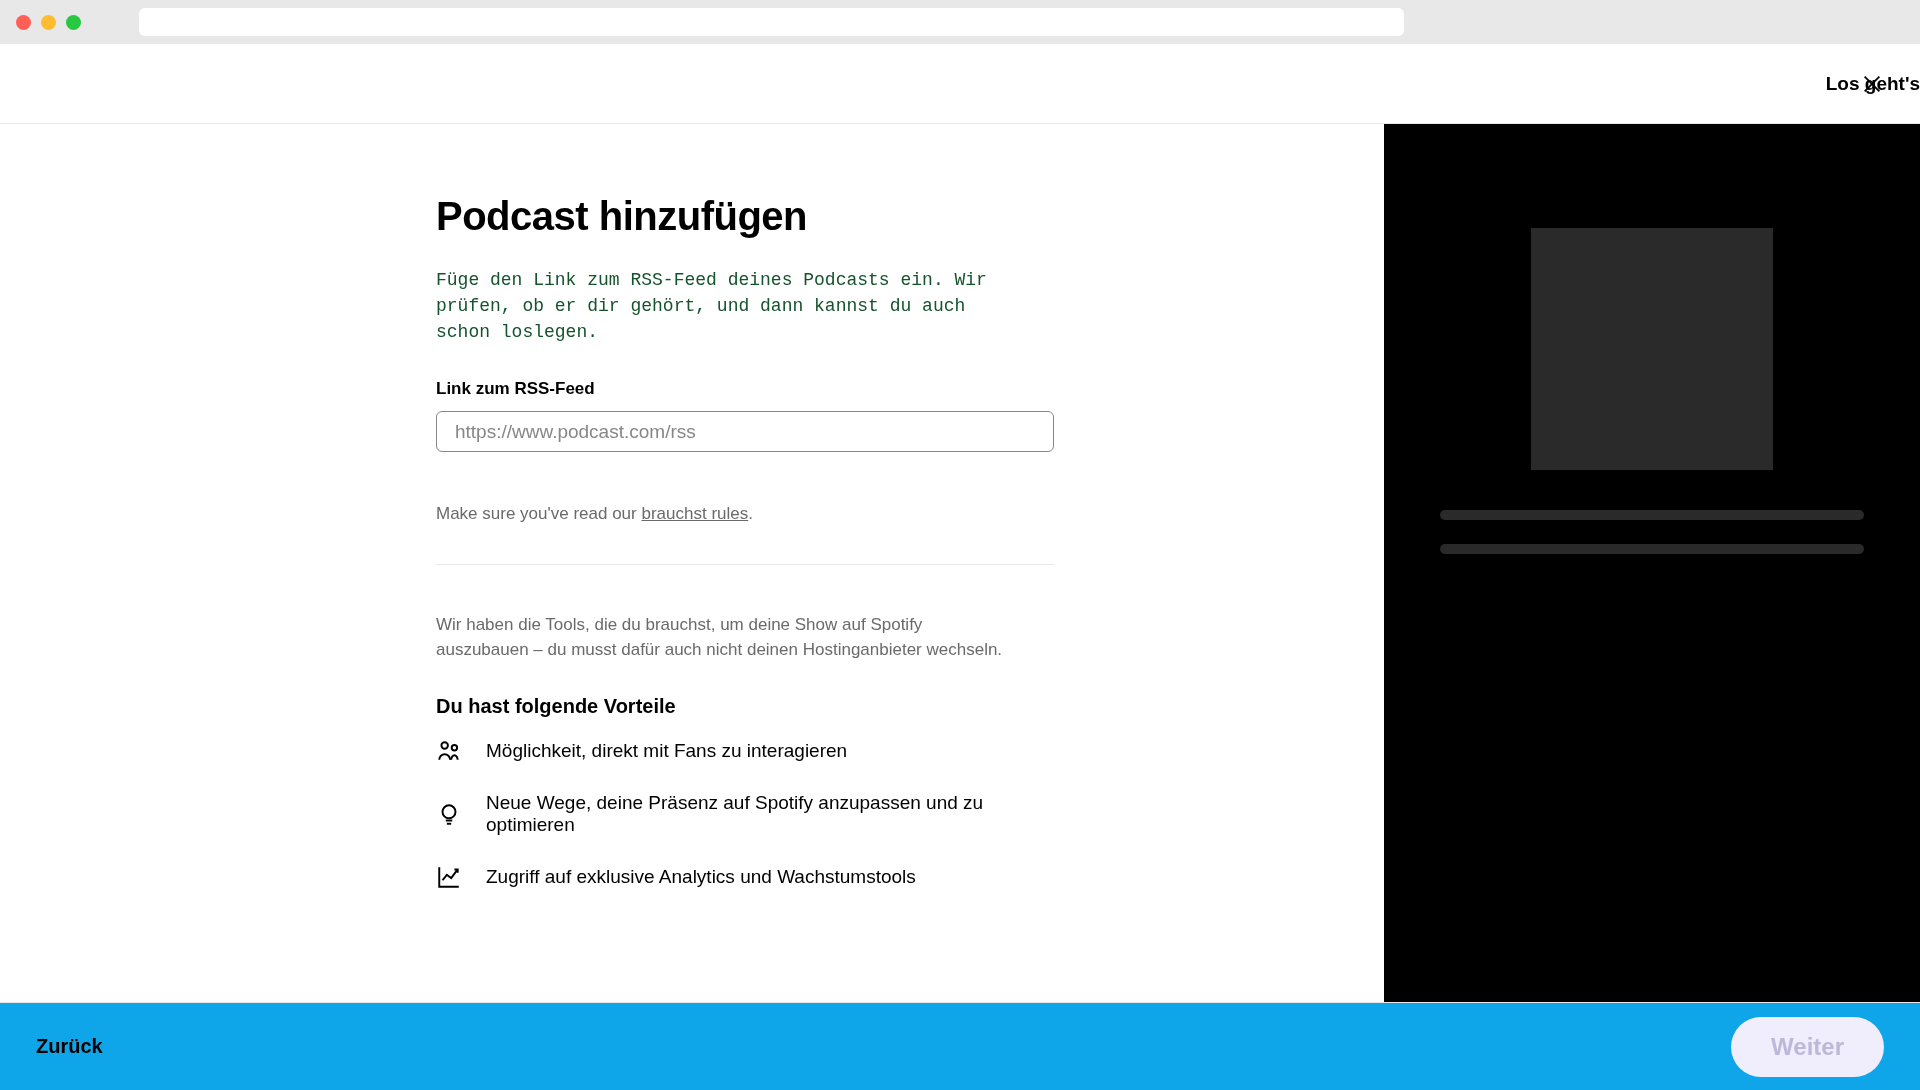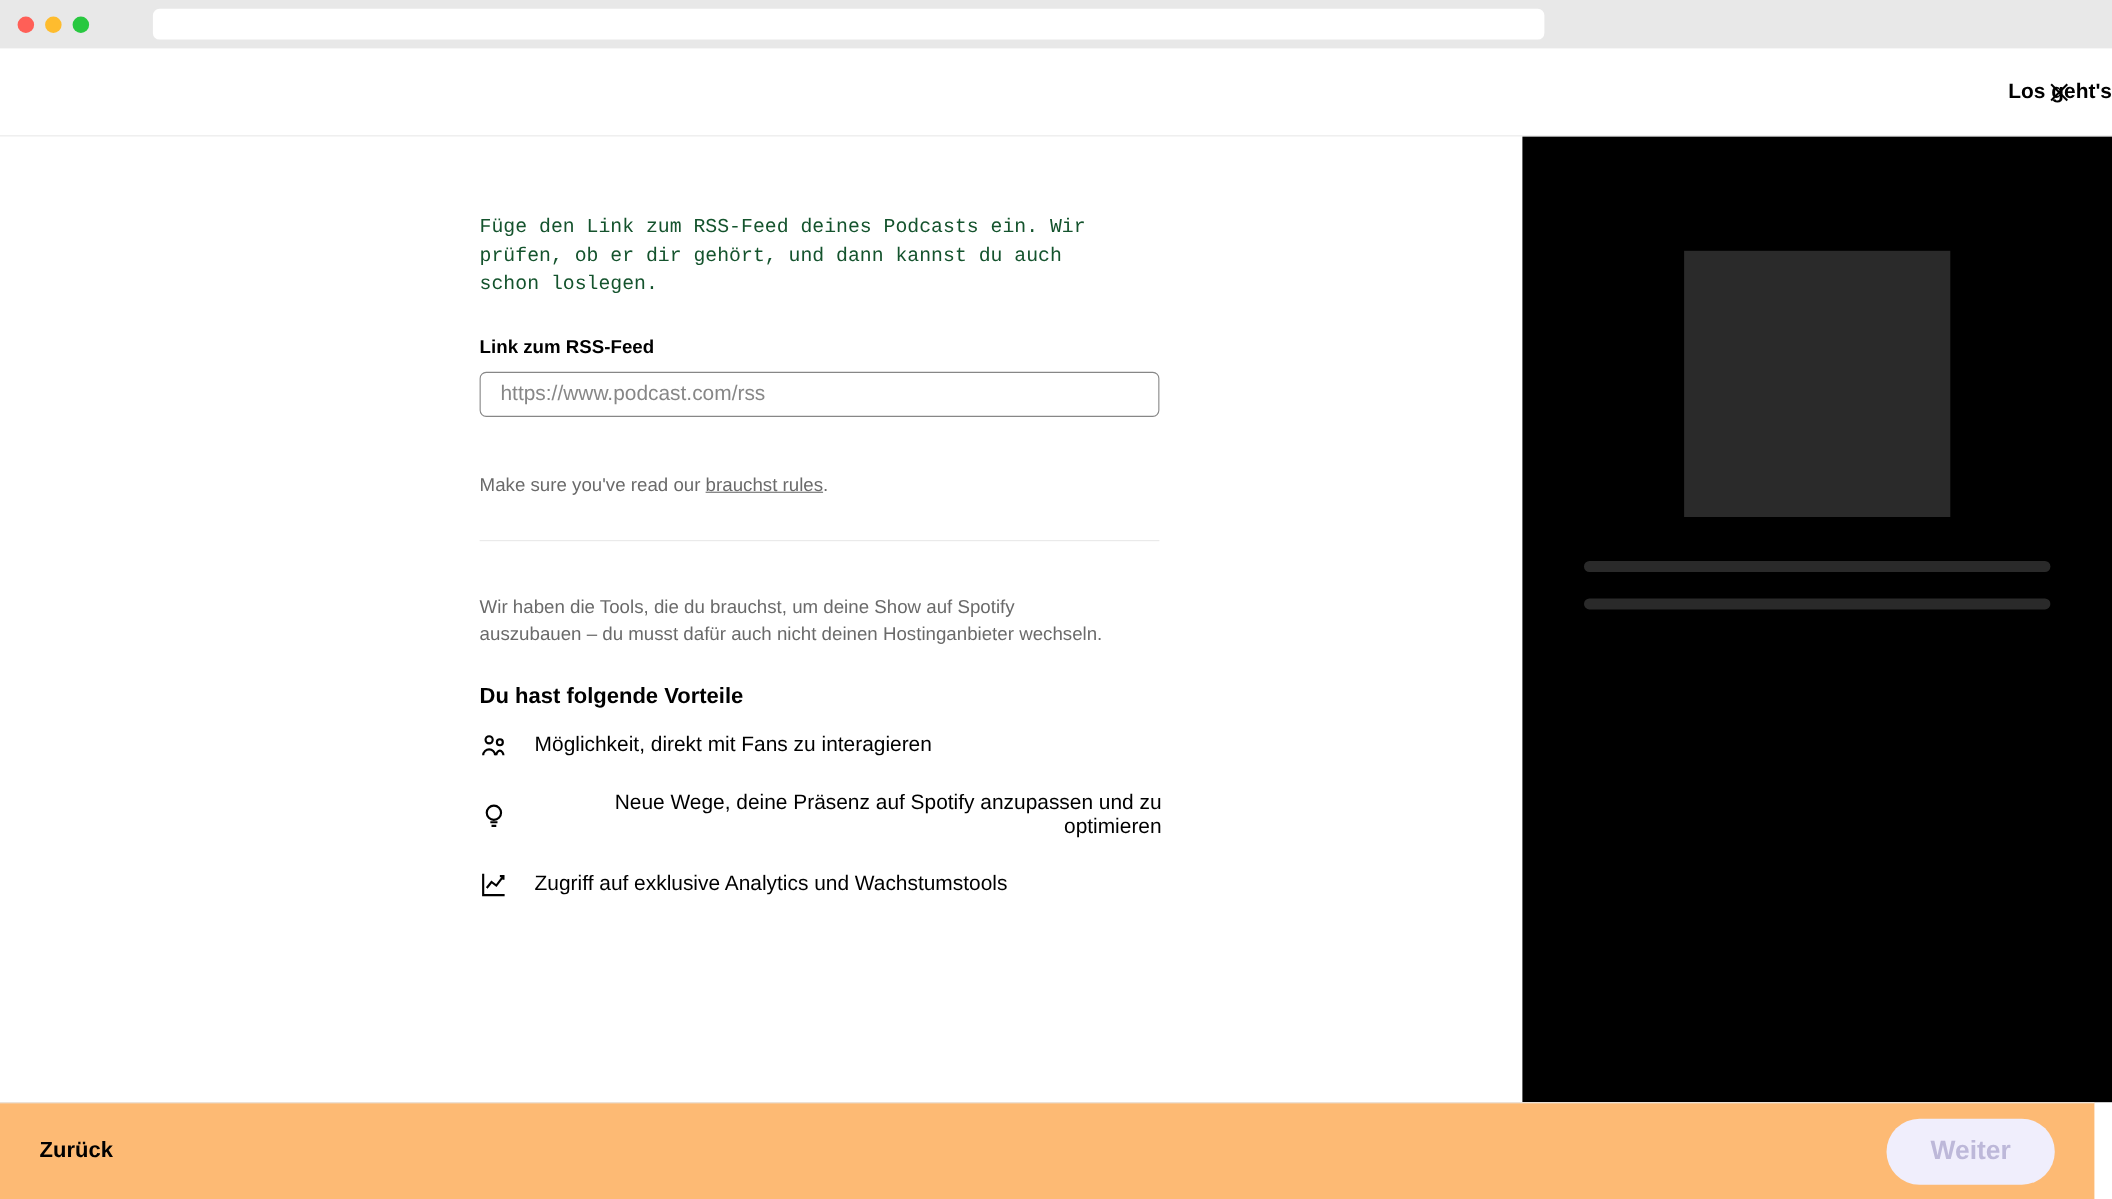--- a/index.html
+++ b/index.html
@@ -30,33 +30,33 @@
 .field-label { font-size: 17px; font-weight: 700; margin-bottom: 12px; display: block; }
 .rss-input { width: 618px; height: 41px; border: 1px solid #878787; border-radius: 6px; padding: 0 18px; font-size: 19px; color: #000; }
 .rss-input::placeholder { color: #878787; }
 .rules-line { margin-top: 52px; font-size: 17px; color: #6a6a6a; }
 .rules-link { color: #6a6a6a; text-decoration: underline; cursor: pointer; }
 
 .divider { height: 1px; background: #e8e8e8; margin: 40px 0 48px 0; width: 618px; }
 
 .tools-desc { font-size: 17px; color: #6a6a6a; line-height: 1.45; max-width: 580px; margin-bottom: 32px; }
 .benefits-heading { font-size: 20px; font-weight: 700; margin-bottom: 20px; }
-.benefits-list { display: flex; flex-direction: column; gap: 28px; text-align: right; }
+.benefits-list { display: flex; flex-direction: column; gap: 28px; }
 .benefit-item { display: flex; align-items: center; gap: 24px; }
 .benefit-icon { width: 26px; height: 26px; flex-shrink: 0; display: flex; align-items: center; justify-content: center; }
 .benefit-text { font-size: 19px; color: #000; }
 
 
 .preview-square { width: 242px; height: 242px; background: #2a2a2a; margin: 0 auto 40px auto; }
 .preview-line { height: 10px; background: #2a2a2a; border-radius: 5px; margin-bottom: 24px; }
 .preview-line-1 { width: 100%; margin-left: auto; margin-right: auto; }
 .preview-line-2 { width: 100%; }
 
 
-.footer { height: 88px; border-top: 1px solid #e8e8e8; display: flex; align-items: center; justify-content: space-between; padding: 0 36px; position: absolute; bottom: 0; left: 0; right: 16px; background: #fdba74; }
+.footer { height: 88px; border-top: 1px solid #e8e8e8; display: flex; align-items: center; justify-content: space-between; padding: 0 36px; position: absolute; bottom: 0; left: 0; right: 0; background: #0ea5e9; }
 .back-btn { font-size: 20px; font-weight: 700; background: none; border: none; cursor: pointer; color: #000; }
 .next-btn { font-size: 24px; font-weight: 700; background: #f0eefc; color: #bdb8d9; border: none; border-radius: 999px; padding: 16px 40px; cursor: not-allowed; }
 </style>
 </head>
 <body>
 
 <div class="browser-chrome">
   <div class="traffic-lights">
     <div class="traffic-light tl-red"></div>
     <div class="traffic-light tl-yellow"></div>
@@ -71,20 +71,21 @@
     <svg width="22" height="22" viewBox="0 0 24 24" fill="none" stroke="#000" stroke-width="2">
         <line x1="4" y1="4" x2="20" y2="20"></line>
         <line x1="20" y1="4" x2="4" y2="20"></line>
       </svg>
   </button>
 </div>
 
 <div class="main-row">
   <div class="main-left">
     <div class="main-left-inner">
+      <h1 class="page-title">Podcast hinzufügen</h1>
       <p class="page-desc">Füge den Link zum RSS-Feed deines Podcasts ein. Wir prüfen, ob er dir gehört, und dann kannst du auch schon loslegen.</p>
       <label class="field-label">Link zum RSS-Feed</label>
       <input class="rss-input" type="text" placeholder="https://www.podcast.com/rss" style="">
       <p class="rules-line">
         <span>Make sure you've read our </span><a class="rules-link">brauchst rules</a><span>.</span>
       </p>
 
       <div class="divider"></div>
 
       <p class="tools-desc">Wir haben die Tools, die du brauchst, um deine Show auf Spotify auszubauen – du musst dafür auch nicht deinen Hostinganbieter wechseln.</p>

